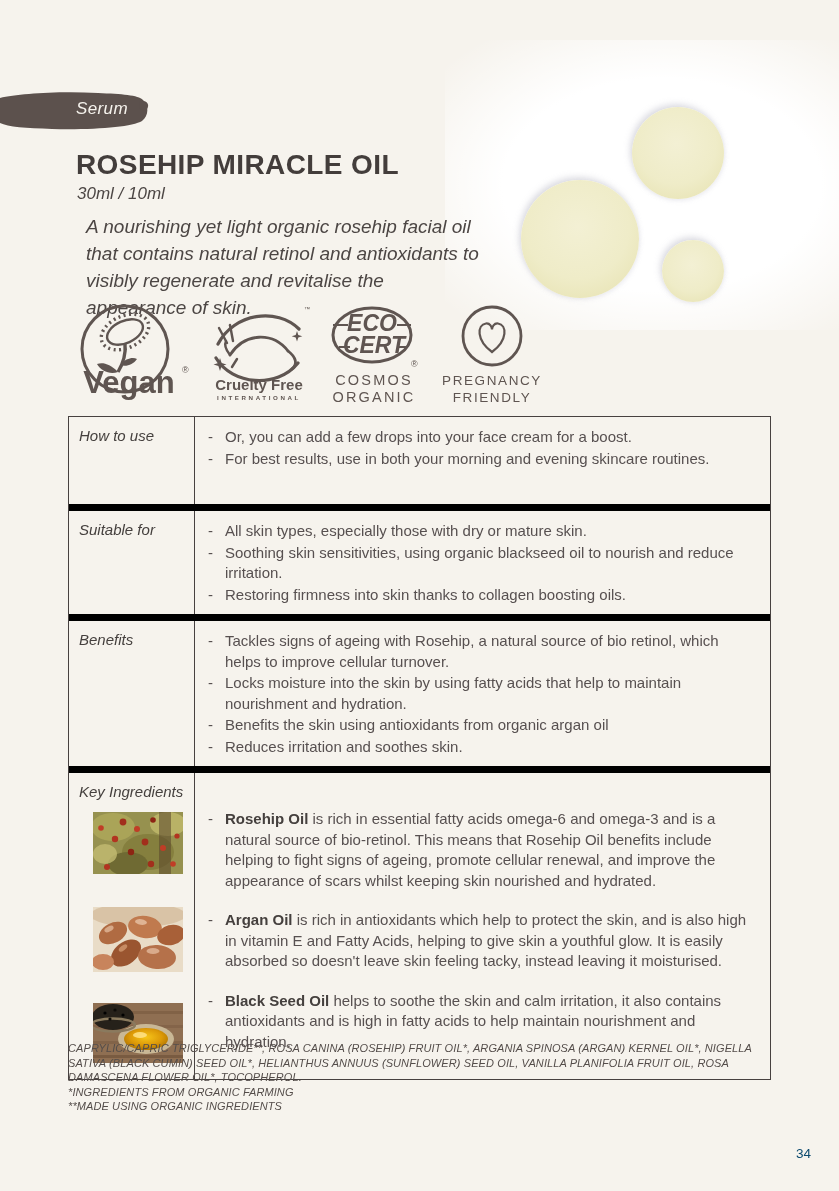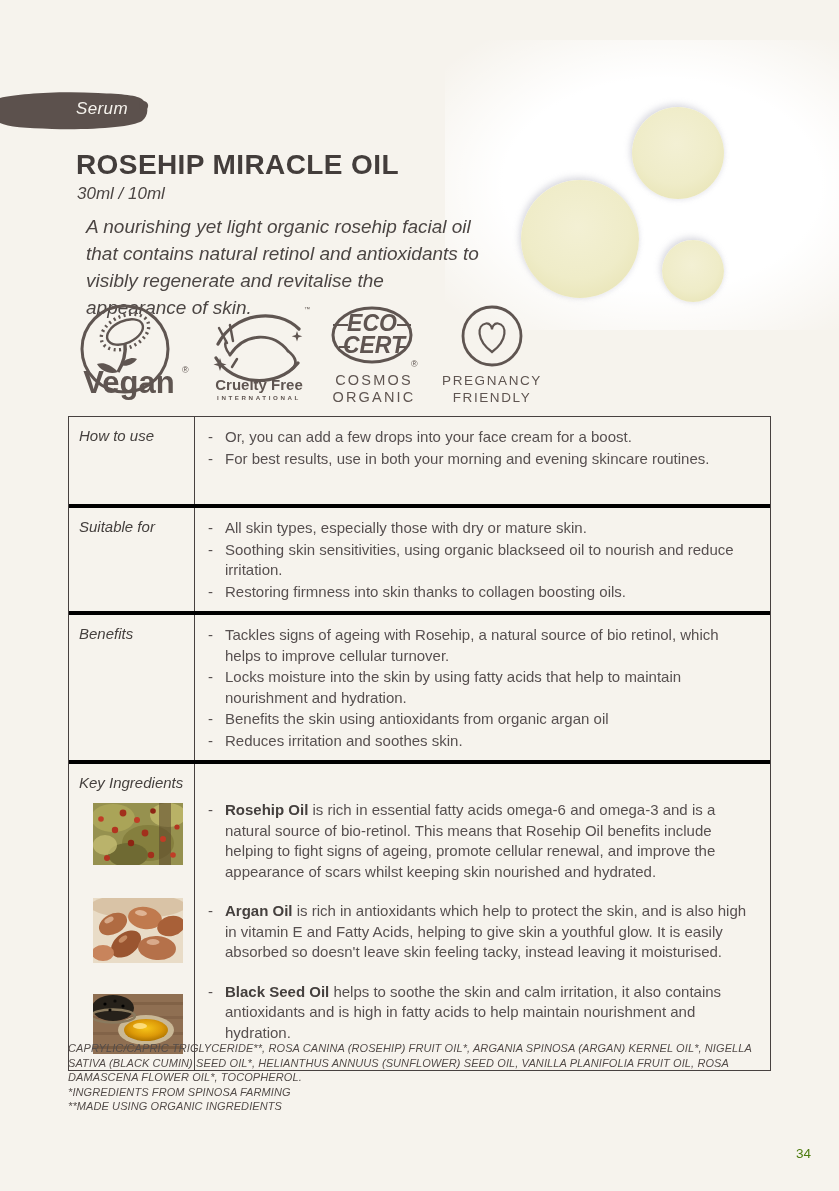--- a/index.html
+++ b/index.html
@@ -50,21 +50,21 @@
   .badges{left:68px;top:303px;width:520px;height:102px;display:flex;align-items:flex-start;}
   .badge{flex:0 0 auto;}
   .badge svg text{font-family:"Liberation Sans", sans-serif;}
 
   
   .info-table{
     left:68px;top:416px;width:703px;
     border:1px solid #474140;
     box-sizing:border-box;
   }
-  .trow{display:flex;border-top:4px solid #000000;}
+  .trow{display:flex;border-top:7px solid #000000;}
   .trow:first-child{border-top:none;}
   .tlabel{
     flex:0 0 126px;width:126px;border-right:1px solid #474140;
     padding:10px 4px 8px 10px;box-sizing:border-box;
     font-size:15px;font-weight:normal;font-style:italic;color:#45403e;
   }
   .tcontent{flex:1;padding:10px 14px 8px 10px;box-sizing:border-box;}
   .r1{min-height:87px;} .r2{min-height:94px;} .r3{min-height:129px;} .r4{min-height:306px;}
   .bullet{display:flex;font-size:15px;line-height:20.5px;color:#575050;margin:0 0 1px 0;}
   .bullet::before{content:"-";flex:0 0 20px;width:20px;padding-left:3px;box-sizing:border-box;}
@@ -75,21 +75,21 @@
   .ing-par .btxt{flex:1;}
   .ing-name{font-weight:bold;color:#45403e;}
   .ing-img{display:block;width:90px;height:62px;margin-left:14px;overflow:hidden;}
   .img1{margin-top:12px;} .img2{margin-top:33px;height:65px;} .img3{margin-top:31px;height:60px;}
 
   
   .footer{left:68px;top:1041px;width:708px;color:#544d4a;}
   .f-head{font-size:11.5px;font-weight:bold;font-style:italic;margin-bottom:3px;}
   .f-list{font-size:11px;font-style:italic;line-height:14.5px;letter-spacing:.1px;}
   .f-note{font-size:11px;font-style:italic;line-height:14.5px;letter-spacing:.1px;}
-  .page-number{right:28px;top:1146px;font-size:13.5px;color:#4d7c0f;}
+  .page-number{right:28px;top:1146px;font-size:13.5px;color:#0c4a6e;}
 </style>
 </head>
 <body>
 
 <div class="abs photo-glow">
   <div class="oil-drop drop-a"></div>
   <div class="oil-drop drop-b"></div>
   <div class="oil-drop drop-c"></div>
 </div>
 
@@ -285,17 +285,17 @@
       </div>
       <div class="ing-par">
         <span class="btxt"><span class="ing-name">Black Seed Oil</span><span> helps to soothe the skin and calm irritation, it also contains antioxidants and is high in fatty acids to help maintain nourishment and hydration.</span></span>
       </div>
     </div>
   </div>
 </div>
 
 <div class="abs footer">
   <div class="f-list">CAPRYLIC/CAPRIC TRIGLYCERIDE**, ROSA CANINA (ROSEHIP) FRUIT OIL*, ARGANIA SPINOSA (ARGAN) KERNEL OIL*, NIGELLA SATIVA (BLACK CUMIN) SEED OIL*, HELIANTHUS ANNUUS (SUNFLOWER) SEED OIL, VANILLA PLANIFOLIA FRUIT OIL, ROSA DAMASCENA FLOWER OIL*, TOCOPHEROL.</div>
-  <div class="f-note">*INGREDIENTS FROM SPINOSA FARMING</div>
+  <div class="f-note">*INGREDIENTS FROM ORGANIC FARMING</div>
   <div class="f-note">**MADE USING ORGANIC INGREDIENTS</div>
 </div>
 
 <div class="abs page-number">34</div>
 
 </body></html>

